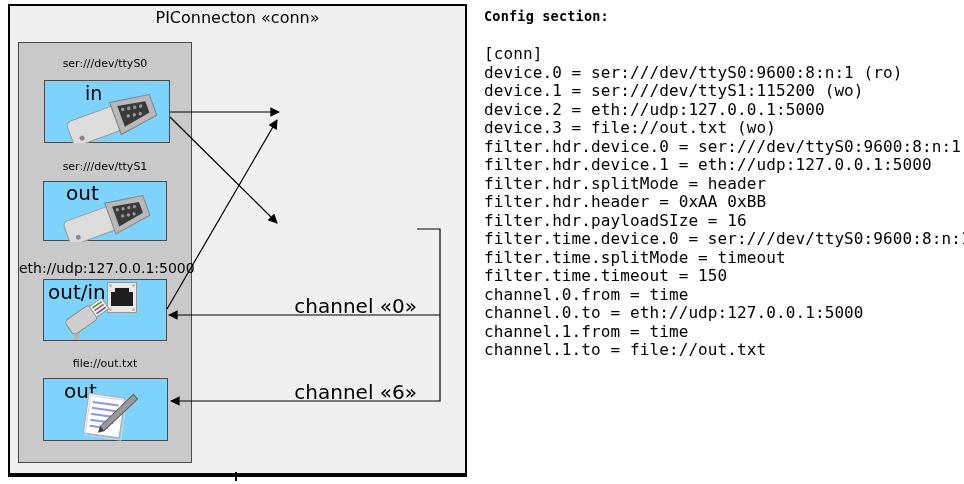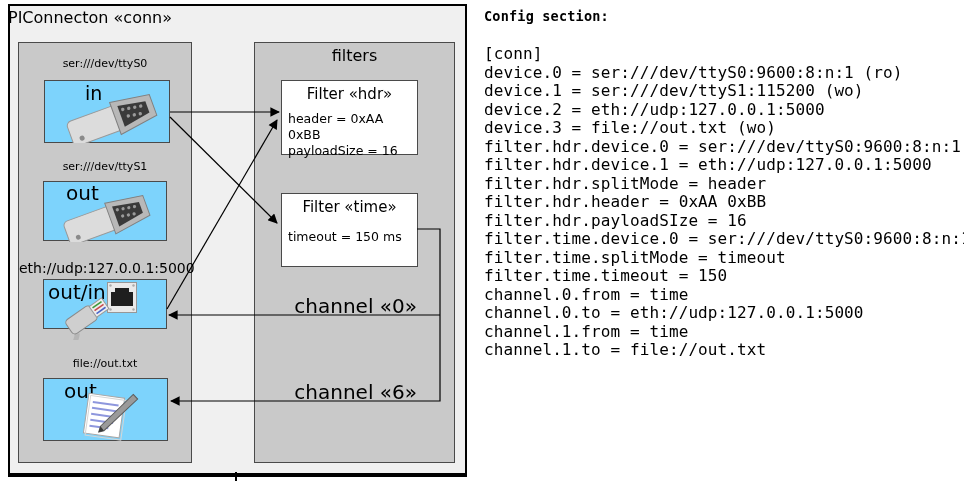--- a/index.html
+++ b/index.html
@@ -3,32 +3,32 @@
 <meta charset="utf-8">
 <style>
   html,body{margin:0;padding:0;}
   body{
     width:964px;height:484px;position:relative;background:#ffffff;
     font-family:"DejaVu Sans",sans-serif;color:#000;overflow:hidden;
   }
   
   .diagram{position:absolute;left:8px;top:4px;width:459px;height:473px;background:#f0f0f0;}
   .diagram-border{position:absolute;inset:0;border:2px solid #000;border-bottom-width:4px;pointer-events:none;z-index:6;}
-  .diagram-title{position:absolute;left:0;top:4px;width:100%;font-size:16px;z-index:1;}
+  .diagram-title{position:absolute;left:0;top:4px;width:100%;text-align:center;font-size:16px;z-index:1;}
   .panel{position:absolute;background:#c9c9c9;border:1px solid #4a4a4a;box-sizing:border-box;}
   .devices-panel{left:10px;top:38px;width:174px;height:421px;}
   .filters-panel{left:246px;top:38px;width:201px;height:421px;}
   .panel-title{position:absolute;left:0;top:3px;width:100%;text-align:center;font-size:16px;}
   .dev-url{position:absolute;left:0;width:100%;text-align:center;font-size:11px;}
   .dev-url.small{font-size:14px;}
   .lbl1{top:14px;} .lbl2{top:117px;} .lbl3{top:217px;} .lbl4{top:314px;}
   .dev-box{position:absolute;background:#7dd3fc;border:1px solid #4a4a4a;box-sizing:border-box;}
   .box1{left:25px;top:37px;width:126px;height:63px;}
   .box2{left:24px;top:138px;width:124px;height:60px;}
-  .box3{left:24px;top:236px;width:124px;height:50px;}
+  .box3{left:24px;top:236px;width:124px;height:62px;}
   .box4{left:24px;top:335px;width:125px;height:63px;}
   .port{position:absolute;font-size:19px;line-height:22px;}
   .box1 .port{left:40px;top:1px;}
   .box2 .port{left:22px;top:0px;font-size:20px;}
   .box3 .port{left:4px;top:1px;font-size:20px;}
   .box4 .port{left:20px;top:1px;font-size:20px;}
   .dev-box svg{position:absolute;}
   .icon-serial1{left:14px;top:12px;}
   .icon-serial2{left:10px;top:12px;}
   .icon-rj45{left:63px;top:2px;}
@@ -137,38 +137,20 @@
           <line x1="17" y1="25" x2="43" y2="25" stroke="#8e97dd" stroke-width="2"></line>
           <line x1="17" y1="31" x2="40" y2="31" stroke="#8e97dd" stroke-width="2"></line>
           <line x1="17" y1="37" x2="36" y2="37" stroke="#8e97dd" stroke-width="2"></line>
           <polygon points="56,0 61,4 32,40 27,42 28,36" fill="#9a9a9a" stroke="#5c5c5c" stroke-width="1"></polygon>
           <polygon points="32,40 27,42 28,36" fill="#3a3a3a"></polygon>
         </g>
       </svg>
     </div>
   </div>
 
-  <div class="panel filters-panel">
-    <div class="panel-title">filters</div>
-
-    <div class="filter-box filter-hdr">
-      <div class="filter-title">Filter «hdr»</div>
-      <ul class="filter-props">
-        <li>header = 0xAA 0xBB</li>
-        <li>payloadSize = 16</li>
-      </ul>
-    </div>
-
-    <div class="filter-box filter-time">
-      <div class="filter-title">Filter «time»</div>
-      <ul class="filter-props">
-        <li>timeout = 150 ms</li>
-      </ul>
-    </div>
-  </div>
 
   <div class="channel-label ch0">channel «0»</div>
   <div class="channel-label ch1">channel «6»</div>
 
   <svg class="wires" width="459" height="473" viewBox="0 0 459 473">
     <defs>
       <marker id="arr" viewBox="0 0 10 10" refX="9" refY="5" markerWidth="10" markerHeight="8" orient="auto-start-reverse">
         <path d="M0,0 L10,5 L0,10 z" fill="#000"></path>
       </marker>
     </defs>

